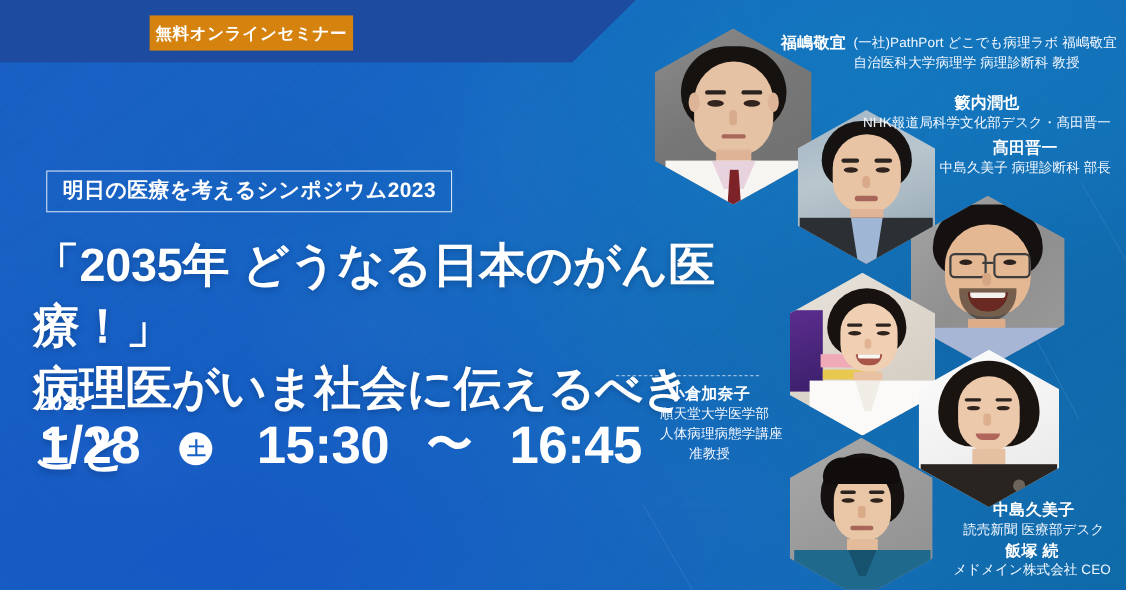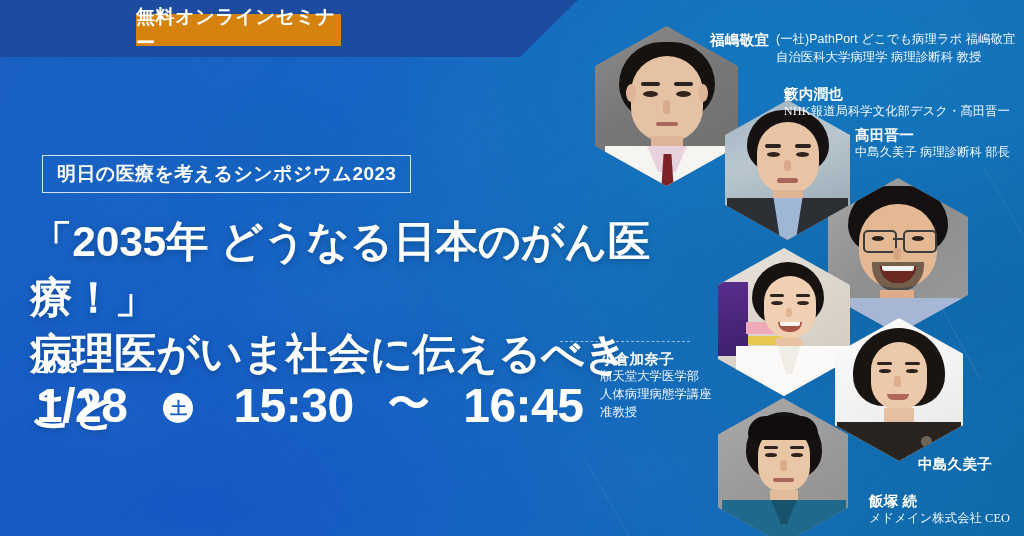--- a/index.html
+++ b/index.html
@@ -46,24 +46,24 @@
     white-space:nowrap;
   }
   .logo-tag{
     position:absolute;left:2px;top:41px;width:100px;
     color:#c8d8f2;font-family:"Liberation Serif",serif;font-style:italic;
     font-size:5px;letter-spacing:.2px;white-space:nowrap;opacity:.9;
   }
   .logo-flag{position:absolute;right:-4px;bottom:3px;}
 
   #seminar-badge{
-    position:absolute;left:136px;top:14px;width:205px;height:32px;
+    position:absolute;left:136px;top:14px;width:185px;height:32px;
     background:#d6820f;
     display:flex;align-items:center;justify-content:center;
-    color:#fff;font-weight:bold;font-size:19px;letter-spacing:.6px;
+    color:#fff;font-weight:bold;font-size:15px;letter-spacing:.6px;
     z-index:6;
   }
 
   
   #symposium-box{
     position:absolute;left:42px;top:155px;
     border:1.5px solid rgba(255,255,255,.80);
     padding:8px 14px 9px 14px;
     color:#fff;font-weight:bold;font-size:19px;letter-spacing:.4px;
     line-height:1;z-index:4;
@@ -106,21 +106,21 @@
     clip-path:polygon(50% 0%,100% 25%,100% 75%,50% 100%,0% 75%,0% 25%);
     overflow:hidden;
   }
   .hex .ph{position:absolute;inset:0;}
   .hex .face{position:absolute;}
 
   
   .spk{position:absolute;z-index:6;color:#fff;white-space:nowrap;}
   .spk .nm{font-weight:bold;font-size:14.5px;line-height:1.25;letter-spacing:.3px;}
   .spk .af{font-size:12.3px;line-height:1.45;letter-spacing:.1px;color:#f2f7ff;}
-  .ralign{text-align:left;font-family:Liberation Serif, serif;}
+  .ralign{text-align:center;}
 </style>
 </head>
 <body>
 
 <div id="stage">
   <div id="tex"></div>
 
   <div class="thinline" style="left:952px;top:268px;width:1px;height:120px;transform:rotate(-28deg);opacity:.35;"></div>
   <div class="thinline" style="left:612px;top:452px;width:1px;height:110px;transform:rotate(-30deg);opacity:.3;"></div>
   <div class="thinline" style="left:1005px;top:160px;width:1px;height:90px;transform:rotate(-30deg);opacity:.25;"></div>
@@ -311,22 +311,23 @@
     <div class="af">中島久美子 病理診断科 部長</div>
   </div>
 
   <div class="spk ralign" style="left:600px;top:350px;width:90px;">
     <div class="nm">小倉加奈子</div>
     <div class="af">順天堂大学医学部</div>
     <div class="af">人体病理病態学講座</div>
     <div class="af">准教授</div>
   </div>
 
-  <div class="spk ralign" style="right:32px;top:455px;">
+  <div class="spk ralign" style="right:20px;top:455px;">
     <div class="nm">中島久美子</div>
+    <div class="af">読売新聞 医療部デスク</div>
   </div>
 
   <div class="spk ralign" style="right:14px;top:492px;">
     <div class="nm">飯塚 続</div>
     <div class="af">メドメイン株式会社 CEO</div>
   </div>
 
 </div>
 
 </body></html>

